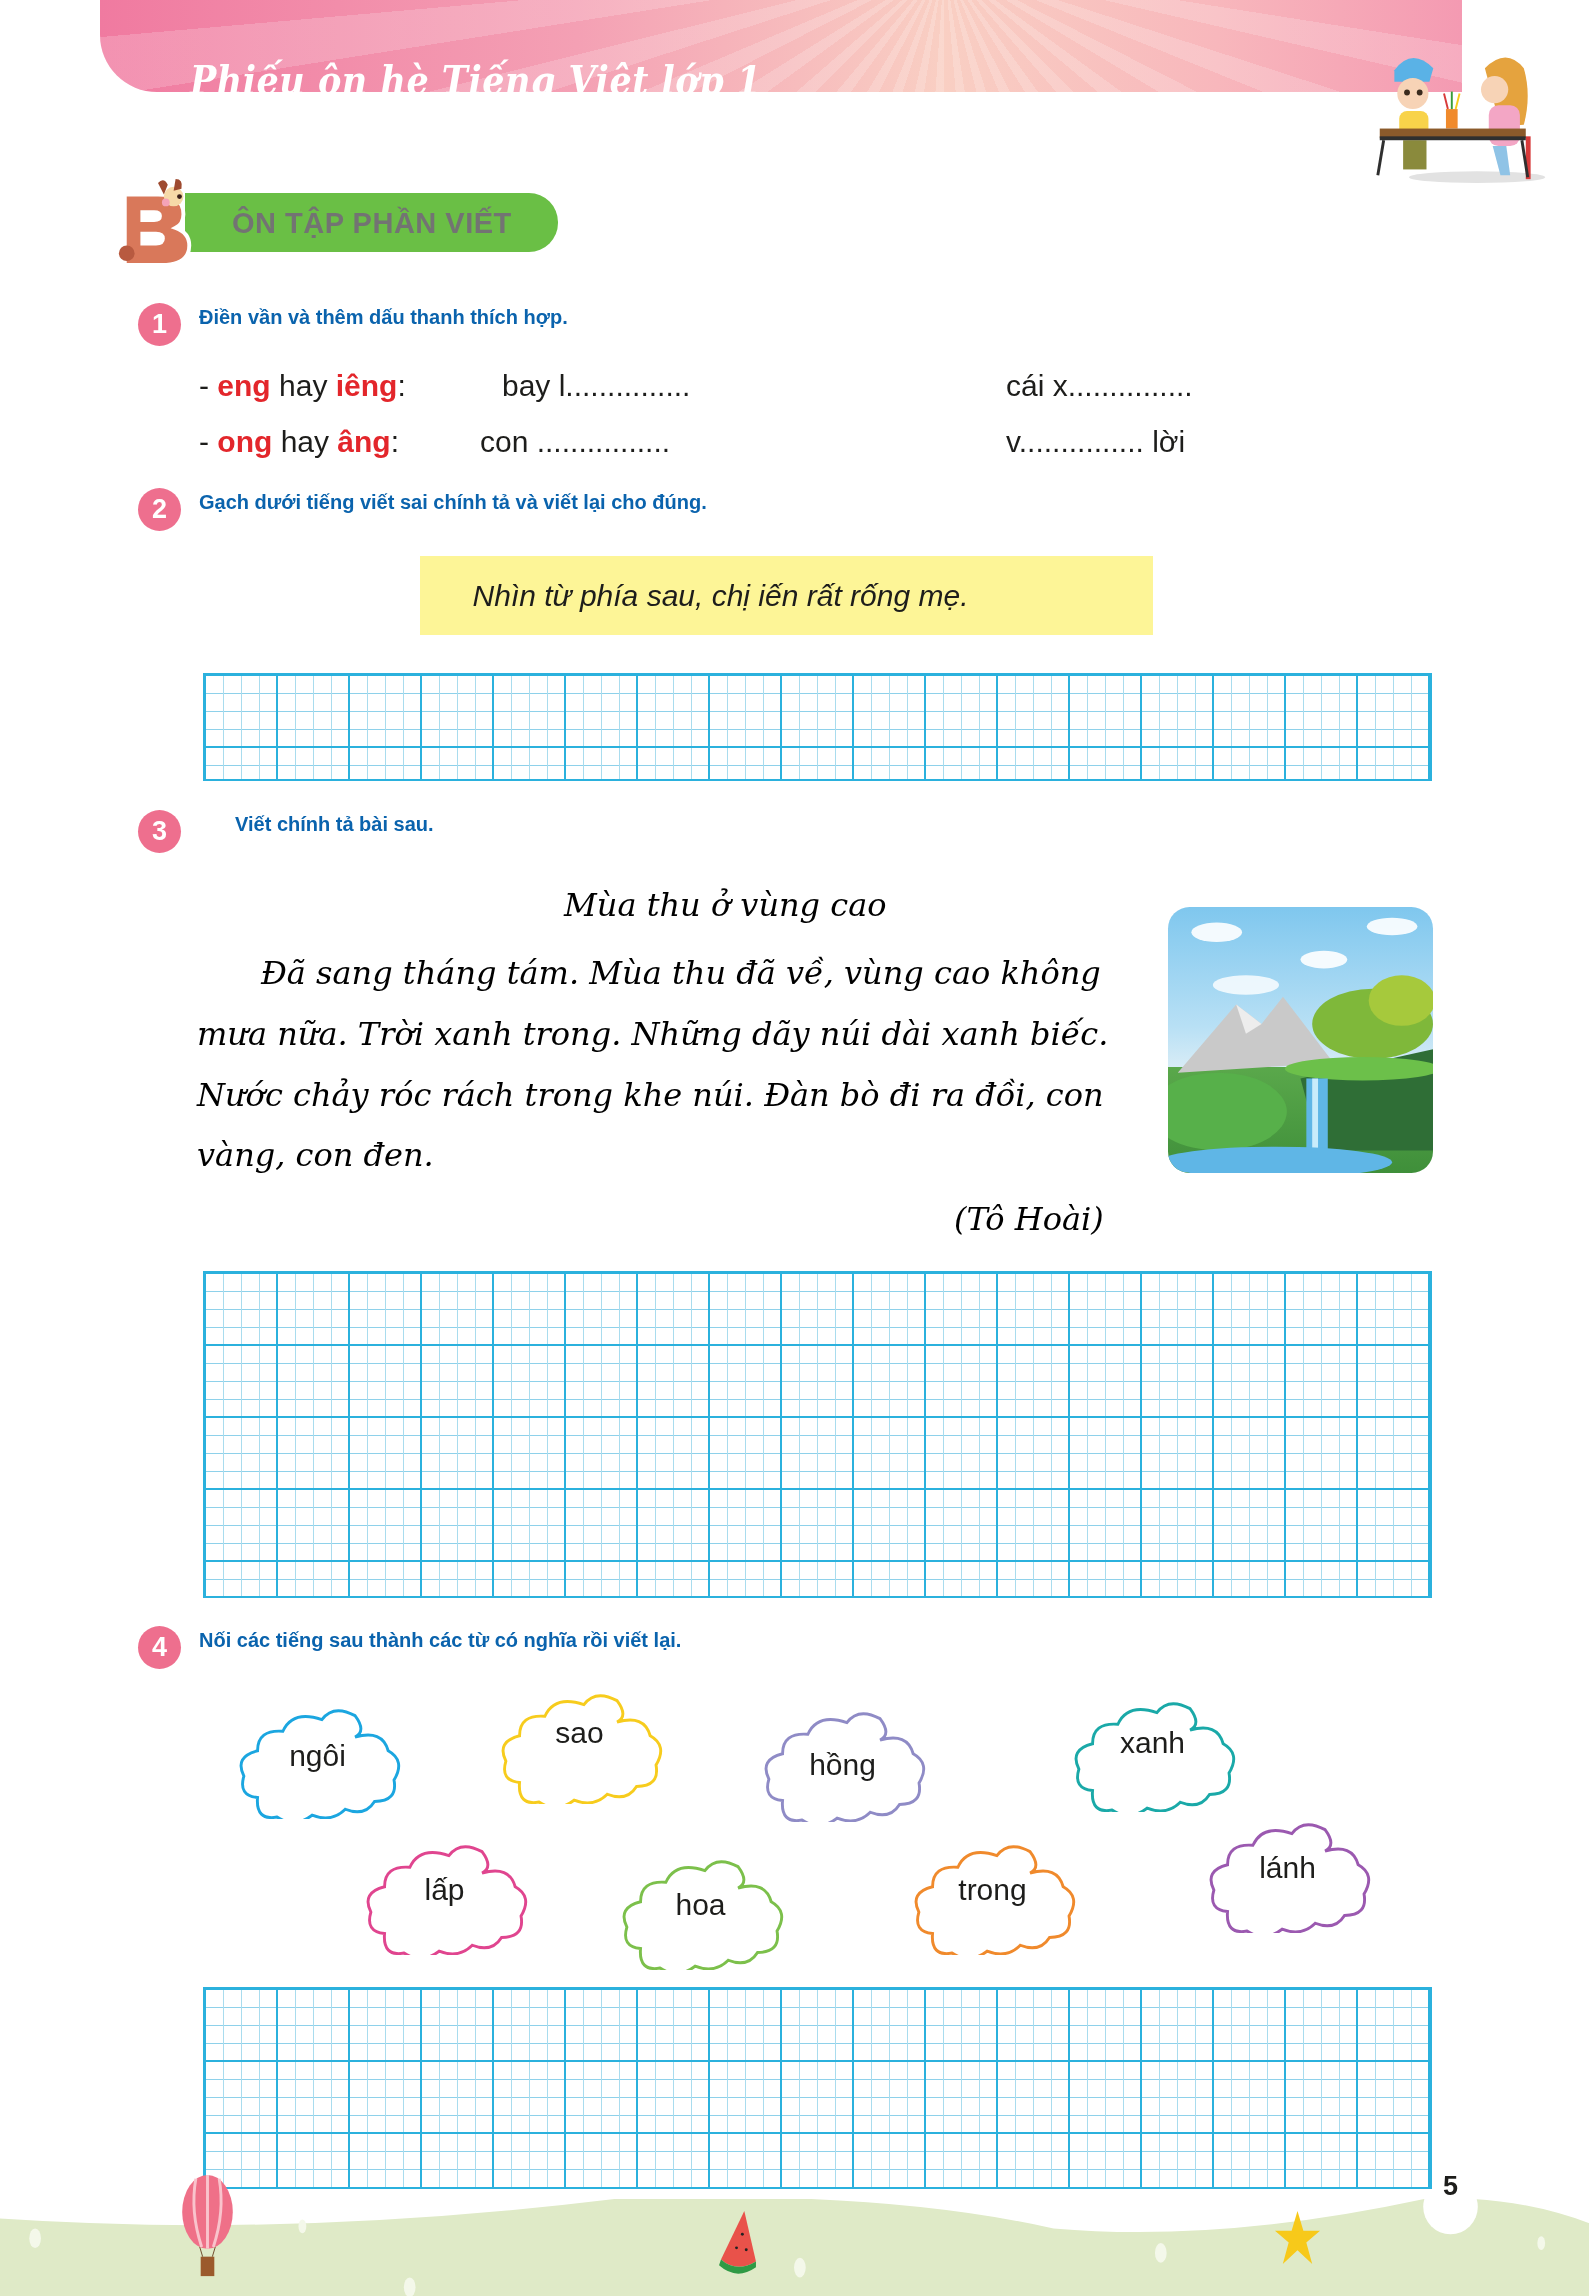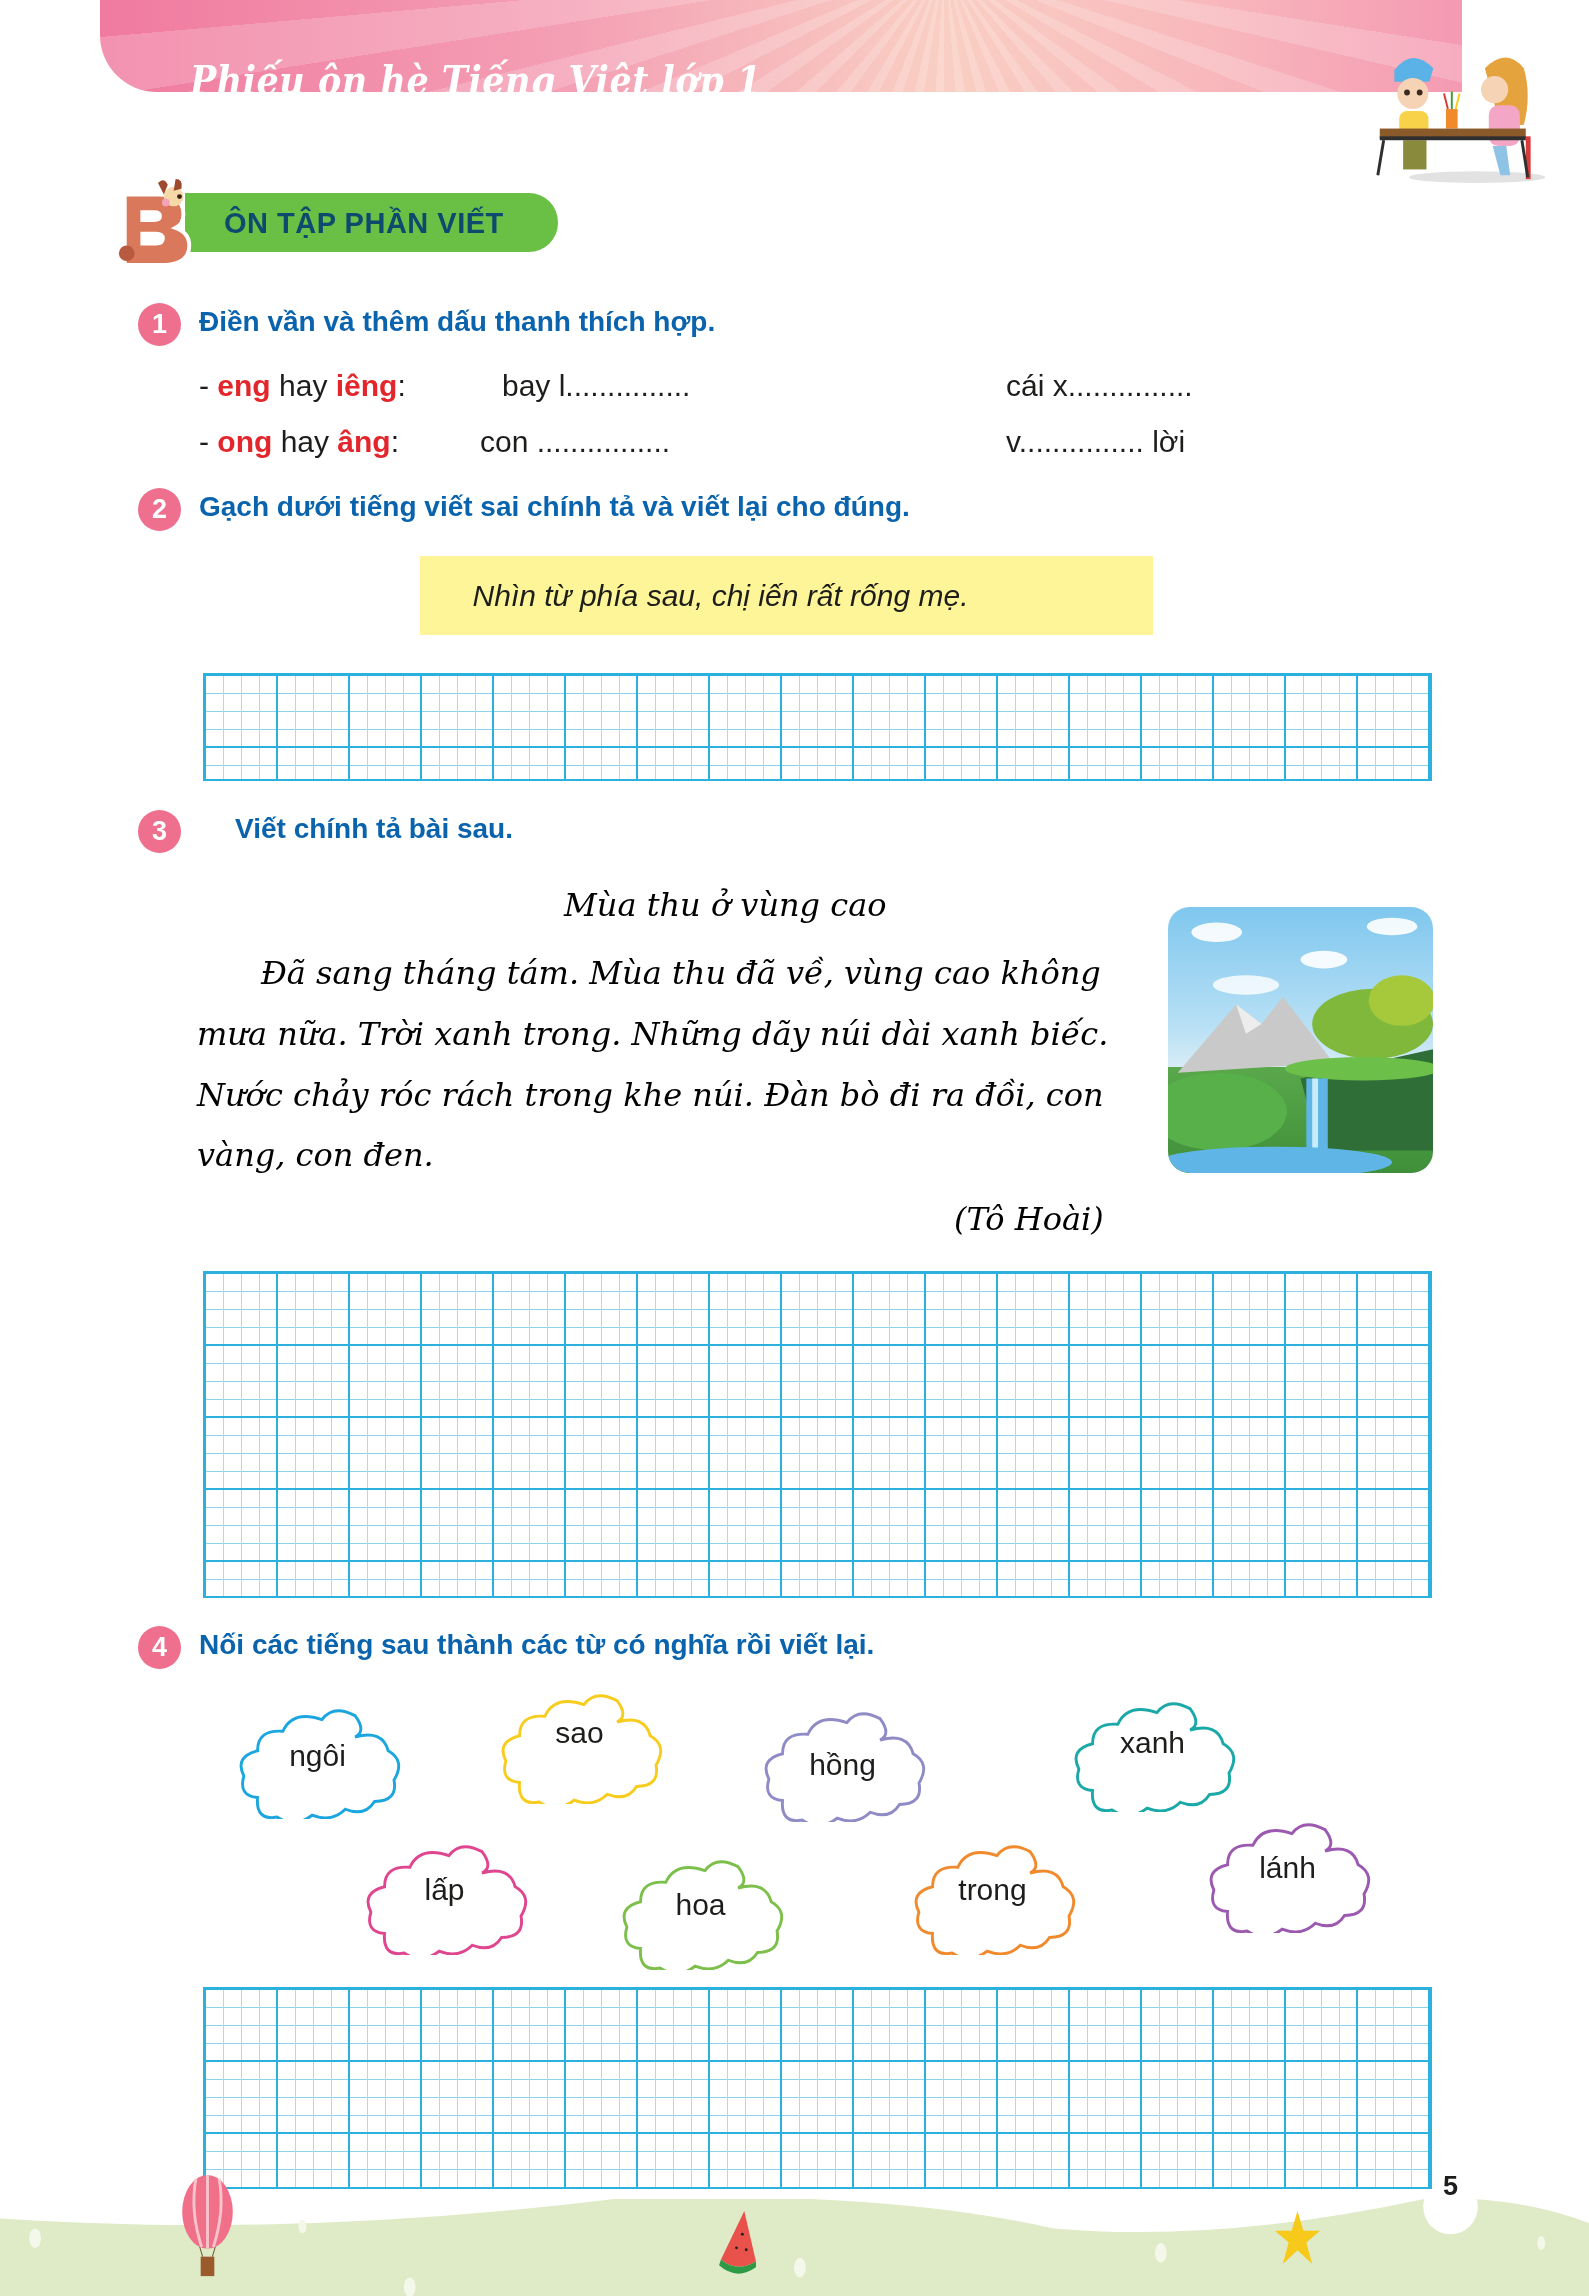--- a/index.html
+++ b/index.html
@@ -6,25 +6,25 @@
   body{width:1590px;height:2297px;position:relative;overflow:hidden;background:#ffffff;font-family:"DejaVu Sans","Liberation Sans",sans-serif;}
   .abs{position:absolute;}
   
   #header{left:100px;top:0;width:1362px;height:92px;border-bottom-left-radius:57px;overflow:hidden;
     background:linear-gradient(90deg,#f07aa0 0%,#f4a0b4 35%,#f9cfc3 62%,#f8b7bc 82%,#f49ab2 100%);}
   #header .rays{position:absolute;left:0;top:0;width:100%;height:100%;
     background:repeating-conic-gradient(from 90deg at 62% -40%, rgba(255,255,255,0.18) 0deg 4deg, rgba(255,255,255,0) 4deg 9deg);}
   #header-title{left:90px;top:60px;color:#fff;font-family:"DejaVu Serif","Liberation Serif",serif;font-style:italic;font-weight:bold;font-size:35px;letter-spacing:0.5px;transform:scaleY(1.1);}
   
   #section-pill{left:185px;top:193px;width:373px;height:59px;background:#6abf45;border-radius:0 29px 29px 0;}
-  #section-label{left:224px;top:207px;color:#0c4a6e;font-family:"Liberation Sans",sans-serif;font-weight:bold;font-size:29px;letter-spacing:0.5px;}
+  #section-label{left:232px;top:207px;color:#737373;font-family:"Liberation Sans",sans-serif;font-weight:bold;font-size:29px;letter-spacing:0.5px;}
   #section-letter{left:115px;top:177px;width:86px;height:88px;}
   
   .qnum{width:43px;height:43px;border-radius:50%;background:#ee6f8e;color:#fff;font-family:"Liberation Sans",sans-serif;font-weight:bold;font-size:27px;text-align:center;line-height:43px;}
-  .qtext{color:#0a63ad;font-family:"Liberation Sans",sans-serif;font-weight:bold;font-size:28px;white-space:nowrap;}
+  .qtext{color:#0a63ad;font-family:"Liberation Sans",sans-serif;font-weight:bold;font-size:20px;white-space:nowrap;}
   .row-text{font-family:"Liberation Sans",sans-serif;font-size:30px;color:#1d1d1b;white-space:nowrap;}
   .red{color:#e3262b;font-weight:bold;}
   
   #sentence-box{left:420px;top:556px;width:733px;height:79px;background:#fdf597;}
   #sentence-text{left:0;top:0;width:601px;height:79px;line-height:79px;text-align:center;font-family:"Liberation Sans",sans-serif;font-style:italic;font-size:30px;color:#1d1d1b;}
   
   .grid{left:203px;width:1229px;border:2px solid #2bb1dd;box-sizing:border-box;
     background-image:
       linear-gradient(to right,#2bb1dd 2px,transparent 2px),
       linear-gradient(to bottom,#2bb1dd 2px,transparent 2px),

